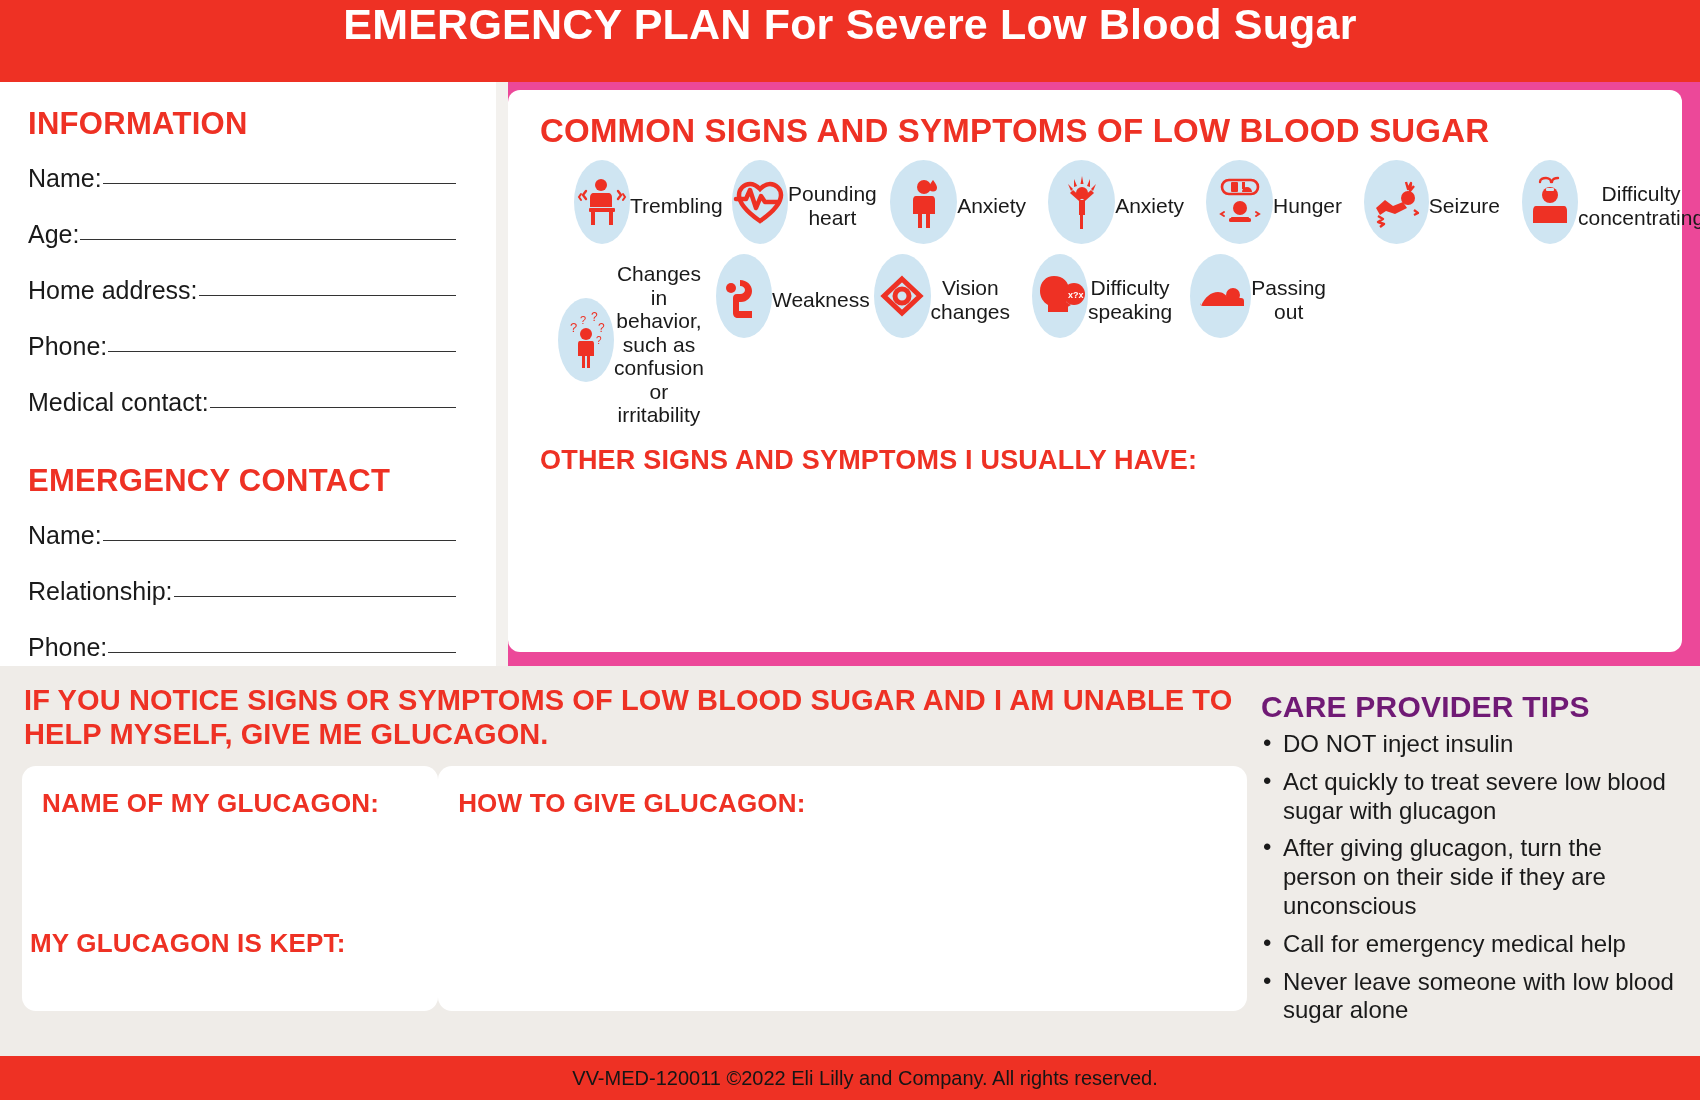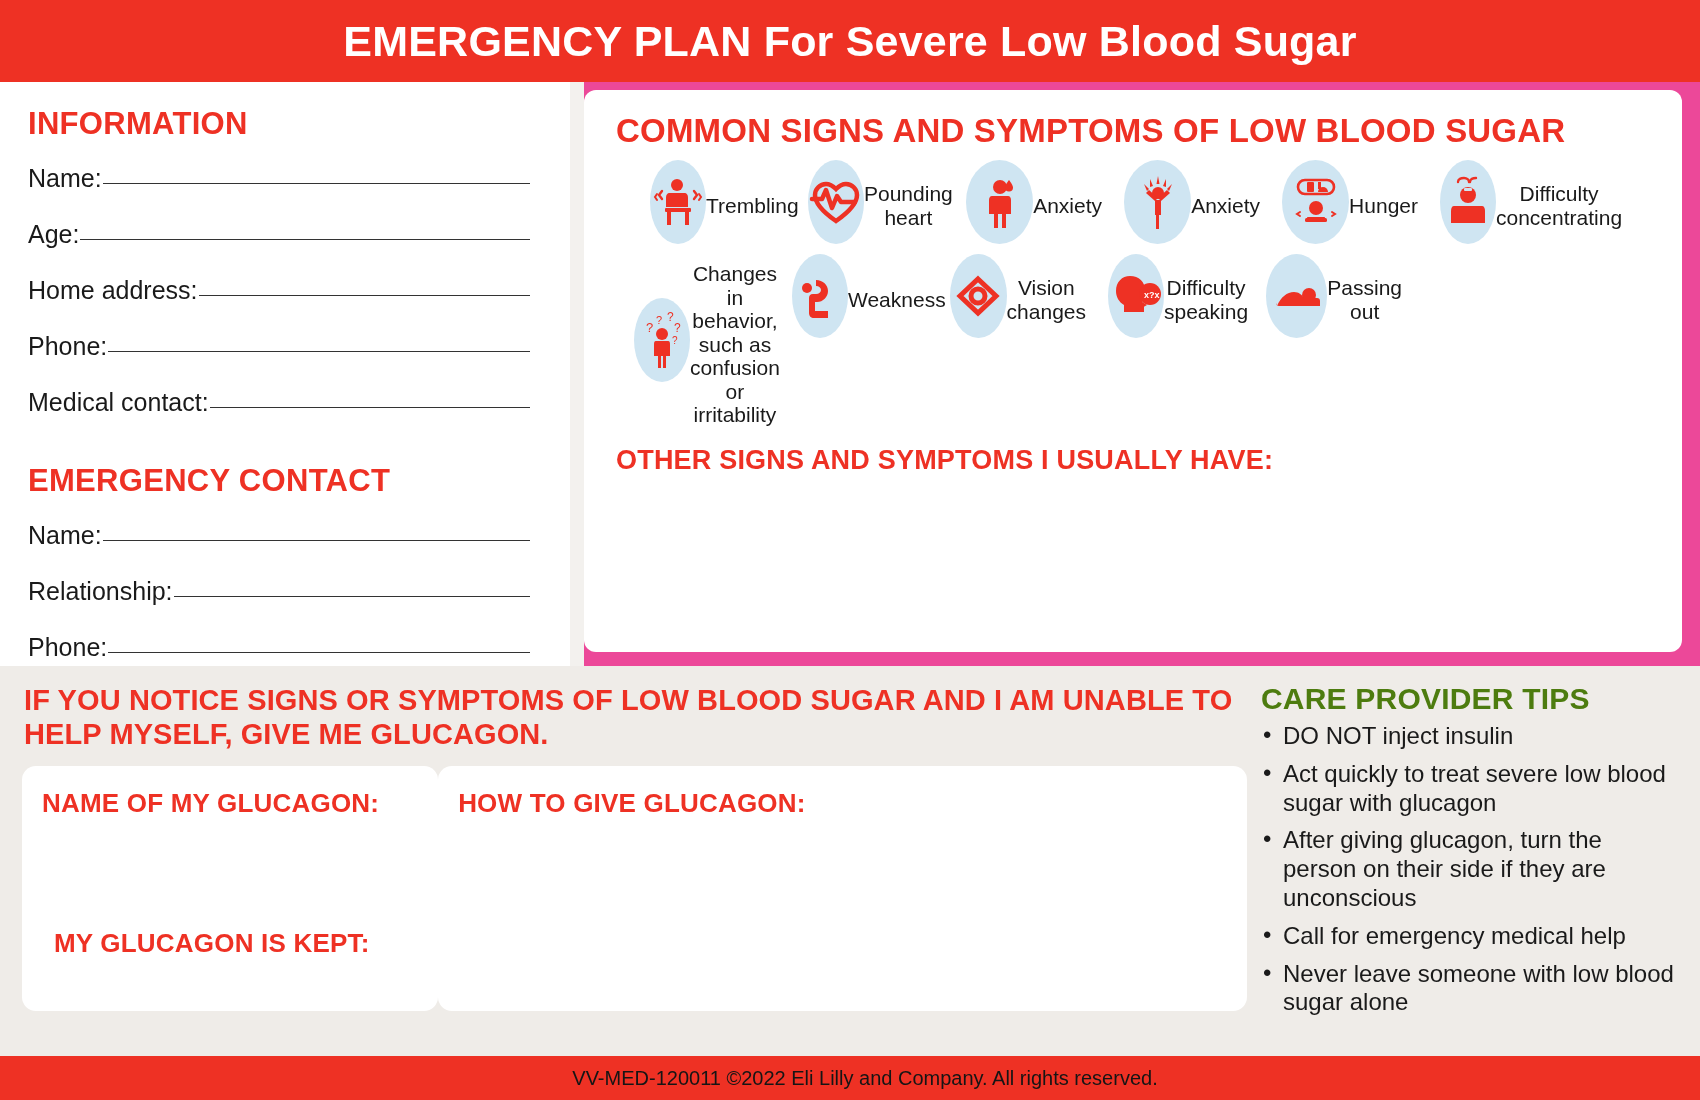--- a/index.html
+++ b/index.html
@@ -19,21 +19,21 @@
     height: 1100px;
     background: #efece8;
     box-sizing: border-box;
   }
 
   
   .header-bar {
     height: 82px;
     background: #ee3124;
     display: flex;
-    align-items: center;
+    align-items: flex-start;
     justify-content: center;
   }
   .header-title {
     color: #ffffff;
     font-size: 43px;
     font-weight: bold;
     letter-spacing: 0.2px;
     white-space: nowrap;
   }
 
@@ -158,38 +158,38 @@
   .glu-box.name-box { width: 425px; position: relative; }
   .glu-box.how-box { width: 827px; }
   .glu-box-title {
     color: #ee3124;
     font-size: 26px;
     font-weight: bold;
     letter-spacing: 0.2px;
   }
   .glu-kept {
     position: absolute;
-    left: 32px;
+    left: 8px;
     bottom: 52px;
     color: #ee3124;
     font-size: 26px;
     font-weight: bold;
     letter-spacing: 0.2px;
   }
 
   .lower-right {
     flex: 1 1 auto;
     padding-left: 14px;
     box-sizing: border-box;
   }
   .tips-title {
-    color: #4d7c0f;
+    color: #701a75;
     font-size: 30px;
     font-weight: bold;
-    margin: 2px 0 6px 0;
+    margin: 10px 0 6px 0;
     letter-spacing: 0.2px;
   }
   .tips-list {
     list-style: none;
     margin: 0;
     padding: 0;
   }
   .tips-list li {
     position: relative;
     padding-left: 22px;
@@ -345,20 +345,32 @@
               <circle cx="28" cy="34" r="7" fill="#ee3124"></circle>
               <path d="M19 43h18c0 0-1 5-9 5s-9-5-9-5z" fill="#ee3124"></path>
               <rect x="17" y="44" width="22" height="4" rx="1.5" fill="#ee3124"></rect>
               <path d="M12 38l-3 2 3 2" stroke="#ee3124" stroke-width="2" fill="none" stroke-linecap="round"></path>
               <path d="M44 38l3 2-3 2" stroke="#ee3124" stroke-width="2" fill="none" stroke-linecap="round"></path>
             </svg>
           </div>
           <div class="sym-label">Hunger</div>
         </div>
 
+        <div class="sym">
+          <div class="sym-circle">
+            <svg width="56" height="56" viewBox="0 0 56 56" fill="#ee3124">
+              <circle cx="40" cy="24" r="7"></circle>
+              <path d="M8 34l9-8 8 6 10-4 4 6-12 6-9-3-6 4z"></path>
+              <path d="M38 8l2 7 3-6-1 8 4-5" stroke="#ee3124" stroke-width="2.4" fill="none" stroke-linejoin="round"></path>
+              <path d="M10 42l5 3-5 3 6 2-4 3" stroke="#ee3124" stroke-width="2.4" fill="none" stroke-linejoin="round"></path>
+              <path d="M46 36l4 3-4 2" stroke="#ee3124" stroke-width="2.2" fill="none" stroke-linejoin="round"></path>
+            </svg>
+          </div>
+          <div class="sym-label">Seizure</div>
+        </div>
 
         <div class="sym">
           <div class="sym-circle">
             <svg width="56" height="56" viewBox="0 0 56 56" fill="#ee3124">
               <path d="M18 8c0-3 3-4 6-4s5 2 5 4" fill="none" stroke="#ee3124" stroke-width="2.4" stroke-linecap="round"></path>
               <path d="M30 8c0-3 3-4 6-4" fill="none" stroke="#ee3124" stroke-width="2.4" stroke-linecap="round"></path>
               <circle cx="28" cy="21" r="8"></circle>
               <path d="M14 32h28c2 0 3 2 3 5v12H11V37c0-3 1-5 3-5z"></path>
               <rect x="24" y="14" width="8" height="3" rx="1" fill="#cfe5f2"></rect>
             </svg>

